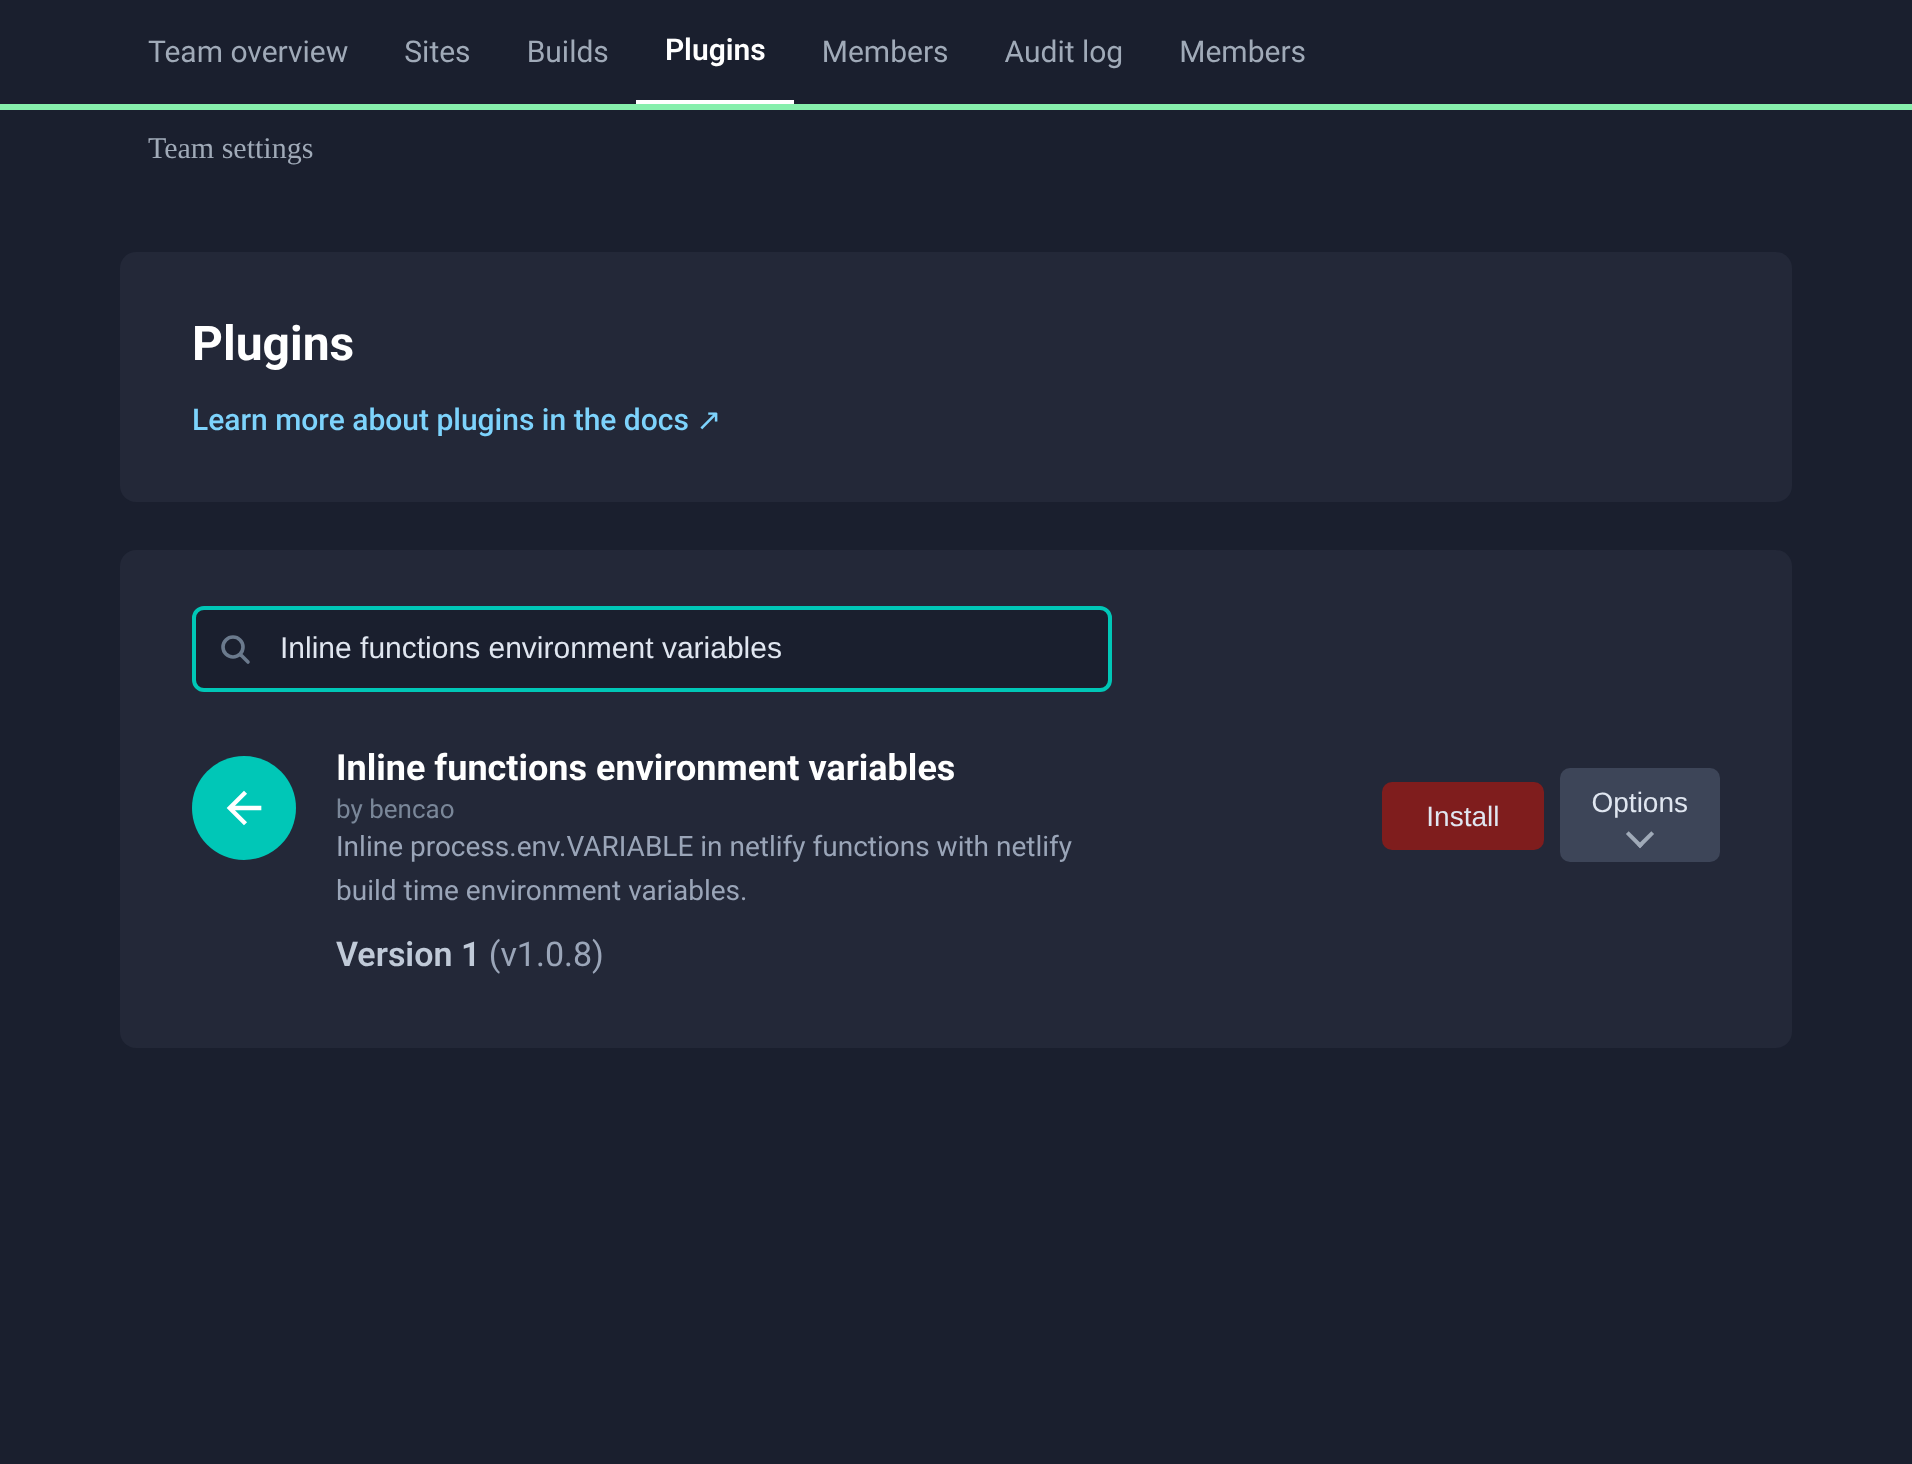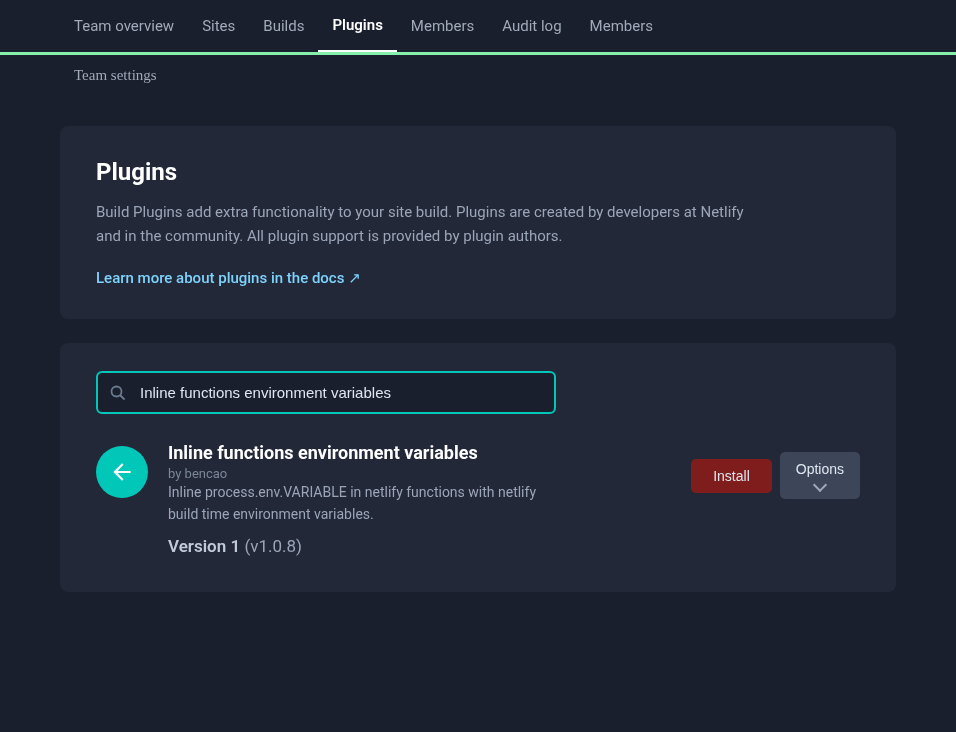--- a/index.html
+++ b/index.html
@@ -243,21 +243,20 @@
 </nav>
 
 <div class="nav-second-row">
   <a class="nav-second-item">Team settings</a>
 </div>
 
 <div class="main-content">
 
   <div class="card">
     <h1 class="card-title">Plugins</h1>
-    <p class="card-description">Build Plugins add extra functionality to your site build. Plugins are created by developers at Netlify and in the community. All plugin support is provided by plugin authors.</p>
     <a class="card-link">Learn more about plugins in the docs ↗</a>
   </div>
 
   <div class="search-card">
 
     <div class="search-input-wrapper">
       <span class="search-icon-wrap">
         <svg width="16" height="16" viewBox="0 0 16 16" fill="none">
           <circle cx="6.5" cy="6.5" r="5" stroke="#6b7a8d" stroke-width="1.8"></circle>
           <line x1="10.5" y1="10.5" x2="14" y2="14" stroke="#6b7a8d" stroke-width="1.8" stroke-linecap="round"></line>

